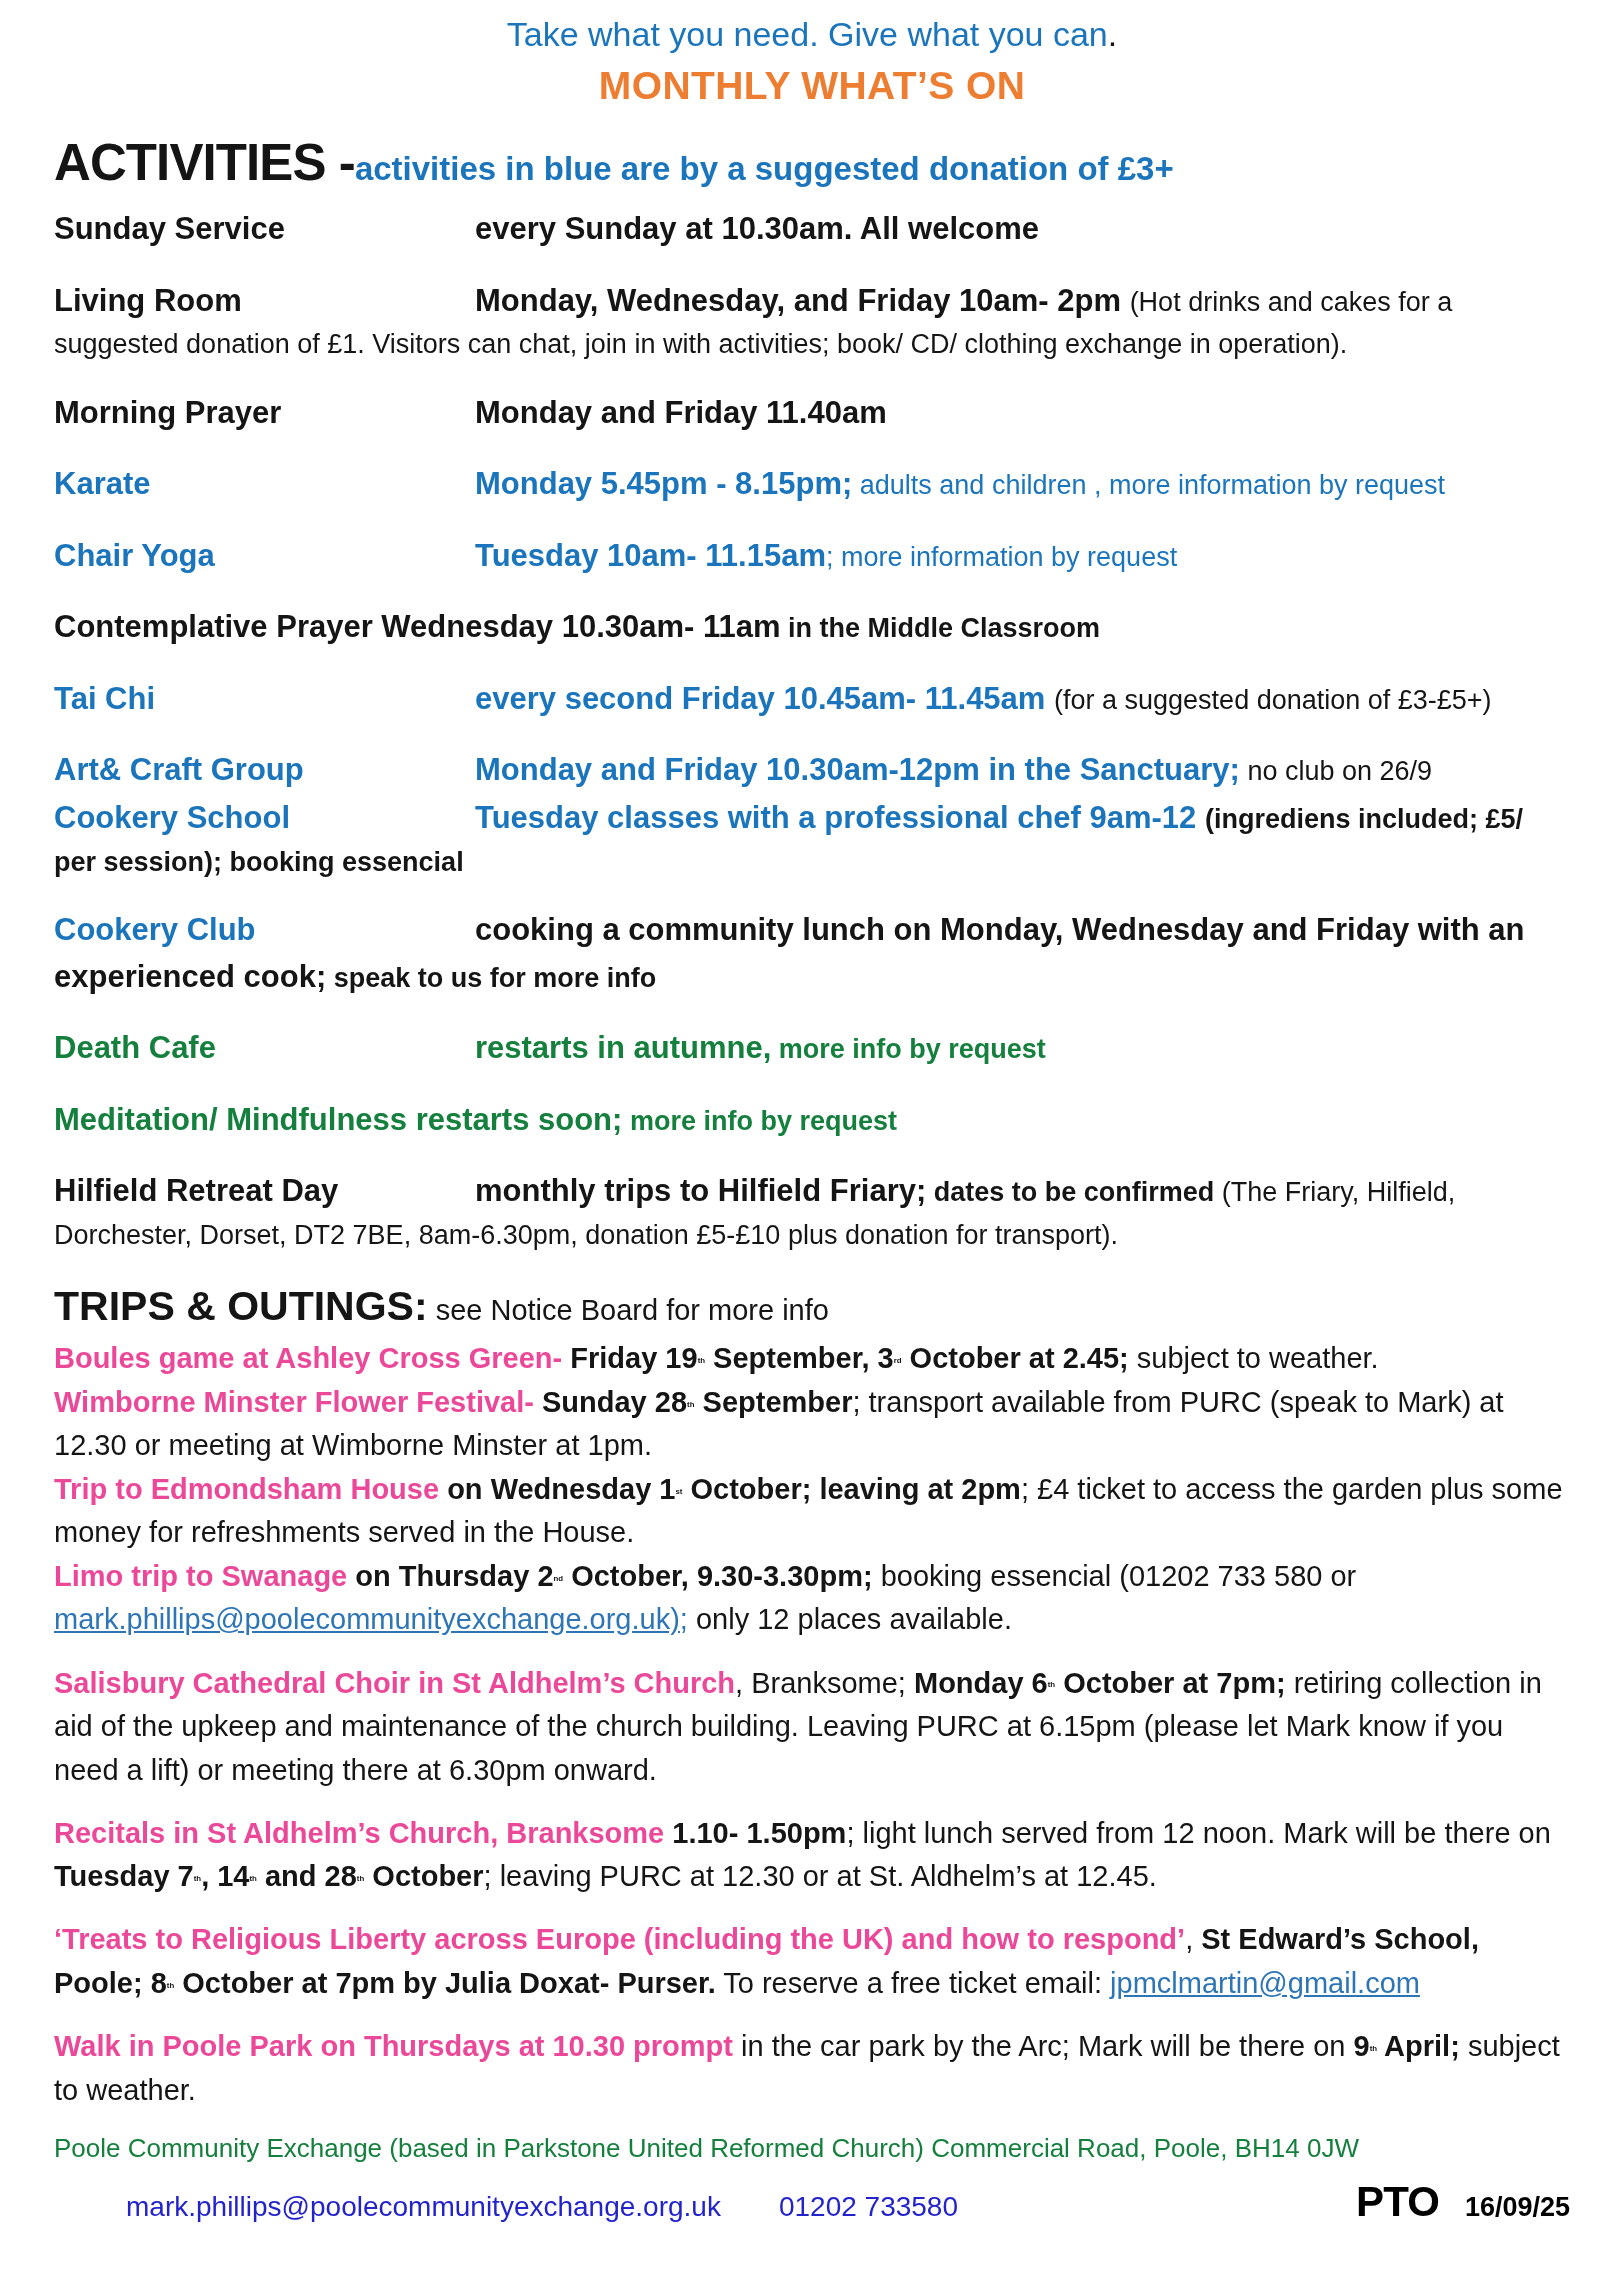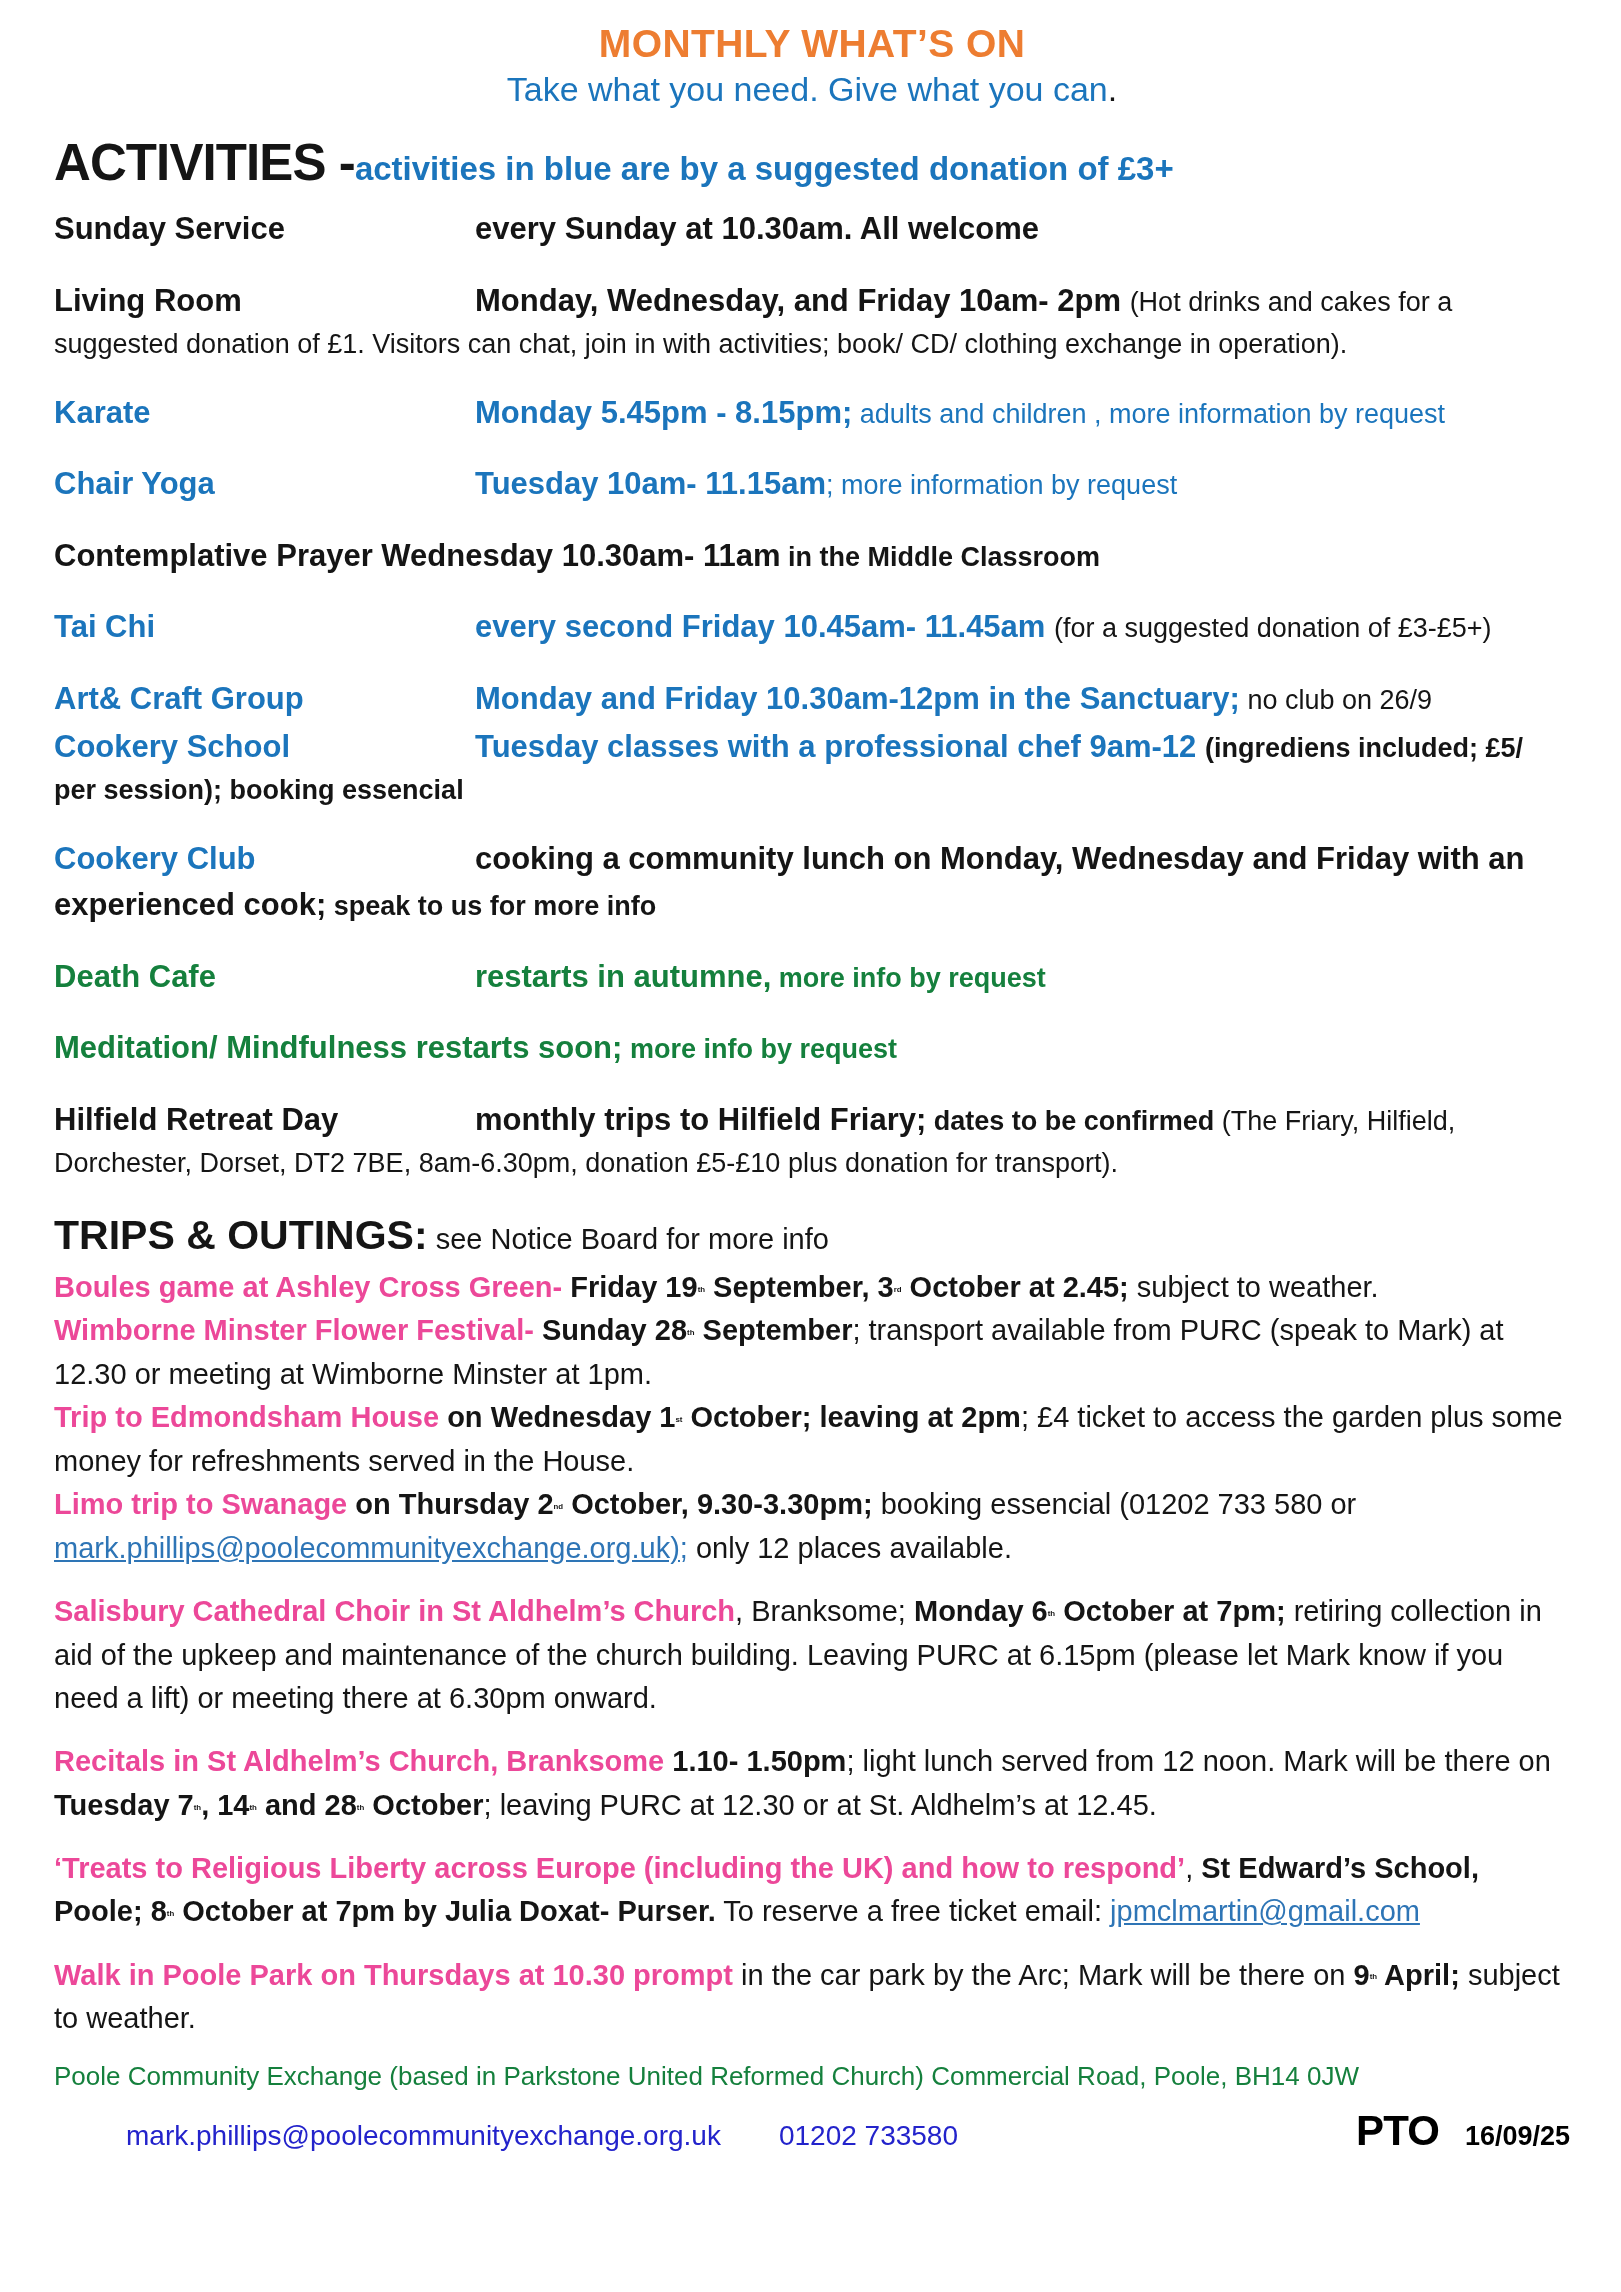--- a/index.html
+++ b/index.html
@@ -51,25 +51,26 @@
   .footer-phone{color:#2323cb;font-size:28px;font-weight:400;margin-left:54px;}
   .pto{color:#000;font-size:42px;font-weight:800;letter-spacing:-0.9px;margin-top:32px;}
   .pto-date{color:#000;font-size:27px;font-weight:700;margin-left:22px;}
   .s-foot{font-size:26px;}
 </style>
 </head>
 <body>
 
 <div class="page">
   <div>
+      <p class="center p-tag"><span class="c-blu s-tag w4">Take what you need. Give what you can</span><span class="c-blk s-tag w4">.</span></p>
       <p class="center p-title"><span class="c-org s-title w7">MONTHLY WHAT’S ON</span></p>
-      <p class="center p-tag"><span class="c-blu s-tag w4">Take what you need. Give what you can</span><span class="c-blk s-tag w4">.</span></p>
       <p class="p-h1"><span class="c-blk s-h1 w7">ACTIVITIES -</span><span class="c-blu s-h1n w7">activities in blue are by a suggested donation of £3+</span></p>
       <p class="entry"><span class="lbl c-blk s-lg w7">Sunday Service</span><span class="c-blk s-lg w7">every Sunday at 10.30am.  All welcome</span></p>
       <p class="entry"><span class="lbl c-blk s-lg w7">Living Room</span><span class="c-blk s-lg w7">Monday, Wednesday, and Friday 10am- 2pm </span><span class="c-blk s-sm w4">(Hot drinks and cakes for a suggested donation of £1. Visitors can chat, join in with activities; book/ CD/ clothing exchange in operation).</span></p>
+      <p class="entry"><span class="lbl c-blk s-lg w7">Morning Prayer</span><span class="c-blk s-lg w7">Monday and Friday 11.40am</span></p>
       <p class="entry"><span class="lbl c-blu s-lg w7">Karate</span><span class="c-blu s-lg w7">Monday 5.45pm - 8.15pm;</span><span class="c-blu s-sm w4"> adults and children ,  more information by request</span></p>
       <p class="entry"><span class="lbl c-blu s-lg w7">Chair Yoga</span><span class="c-blu s-lg w7">Tuesday 10am- 11.15am</span><span class="c-blu s-sm w4">; more information by request</span></p>
       <p class="entry"><span class="c-blk s-lg w7">Contemplative Prayer Wednesday 10.30am- 11am</span><span class="c-blk s-sm w7"> in the Middle Classroom</span></p>
       <p class="entry"><span class="lbl c-blu s-lg w7">Tai Chi</span><span class="c-blu s-lg w7">every second Friday 10.45am- 11.45am </span><span class="c-blk s-sm w4">(for a suggested donation of £3-£5+)</span></p>
       <p class="entry tight"><span class="lbl c-blu s-lg w7">Art&amp; Craft Group</span><span class="c-blu s-lg w7">Monday and Friday 10.30am-12pm in the Sanctuary;</span><span class="c-blk s-sm w4"> no club on 26/9</span></p>
       <p class="entry"><span class="lbl c-blu s-lg w7">Cookery School</span><span class="c-blu s-lg w7">Tuesday classes with a professional chef 9am-12 </span><span class="c-blk s-sm w7">(ingrediens included; £5/ per session); booking essencial</span></p>
       <p class="entry"><span class="lbl c-blu s-lg w7">Cookery Club</span><span class="c-blk s-lg w7">cooking a community lunch on Monday, Wednesday and Friday with an experienced cook;</span><span class="c-blk s-sm w7"> speak to us for more info</span></p>
       <p class="entry"><span class="lbl c-sla s-lg w7">Death Cafe</span><span class="c-sla s-lg w7">restarts in autumne,</span><span class="c-sla s-sm w7"> more info by request</span></p>
       <p class="entry"><span class="c-sla s-lg w7">Meditation/ Mindfulness restarts soon;</span><span class="c-sla s-sm w7"> more info by request</span></p>
       <p class="entry"><span class="lbl c-blk s-lg w7">Hilfield Retreat Day</span><span class="c-blk s-lg w7">monthly trips to Hilfield Friary;</span><span class="c-blk s-sm w7"> dates to be confirmed </span><span class="c-blk s-sm w4">(The Friary, Hilfield, Dorchester, Dorset, DT2 7BE, 8am-6.30pm, donation £5-£10 plus donation for transport).</span></p>

